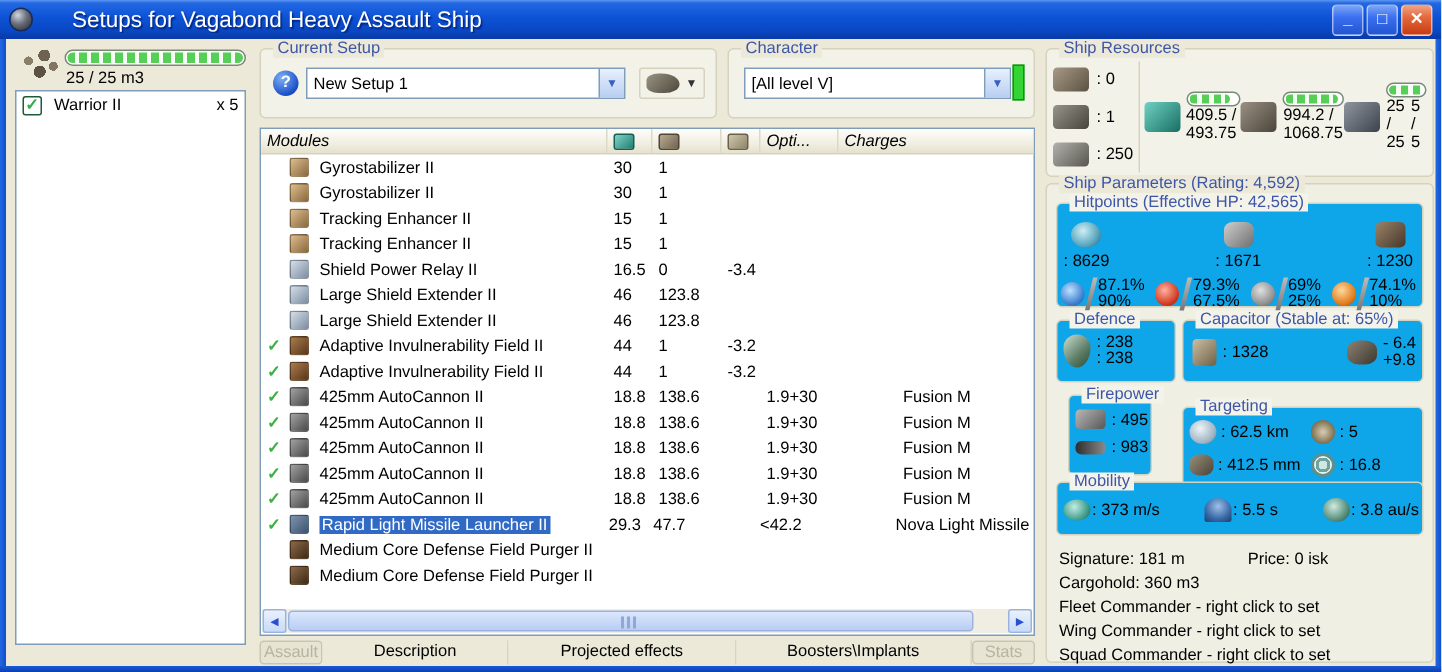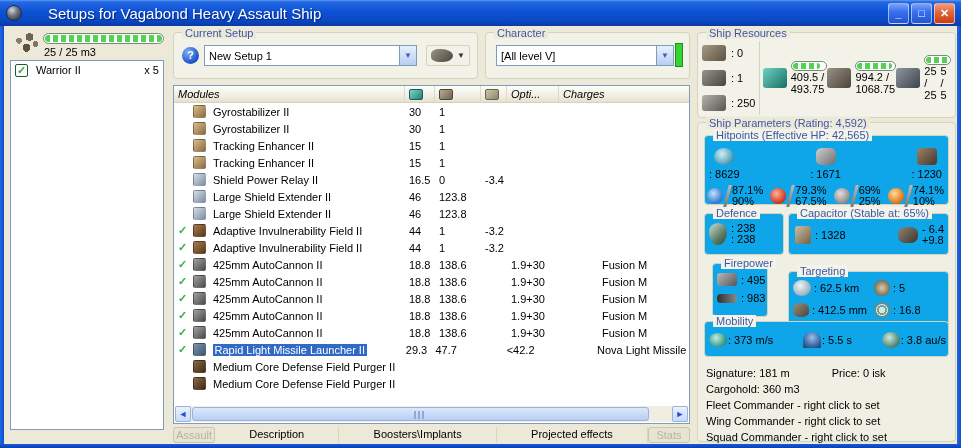--- a/index.html
+++ b/index.html
@@ -476,22 +476,22 @@
           <div class="sb-grip"></div>
         </div>
       </div>
       <div class="sb-btn">►</div>
     </div>
   </div>
 
   <div class="tabbar" id="tab-bar">
       <div class="tabseg endbtn">Assault</div>
       <div class="tabseg">Description</div>
+      <div class="tabseg">Projected effects</div>
       <div class="tabseg">Boosters\Implants</div>
-      <div class="tabseg">Projected effects</div>
       <div class="tabseg endbtn">Stats</div>
     </div>
 
   <div class="groupbox gb-res">
     <div class="gb-caption on-main">Ship Resources</div>
     <div class="res-grid">
       <div class="res-left" id="res-slots">
           <div class="res-slot">
             <div class="sico turret-hardpoints-icon"></div>
             <span>: 0</span>

